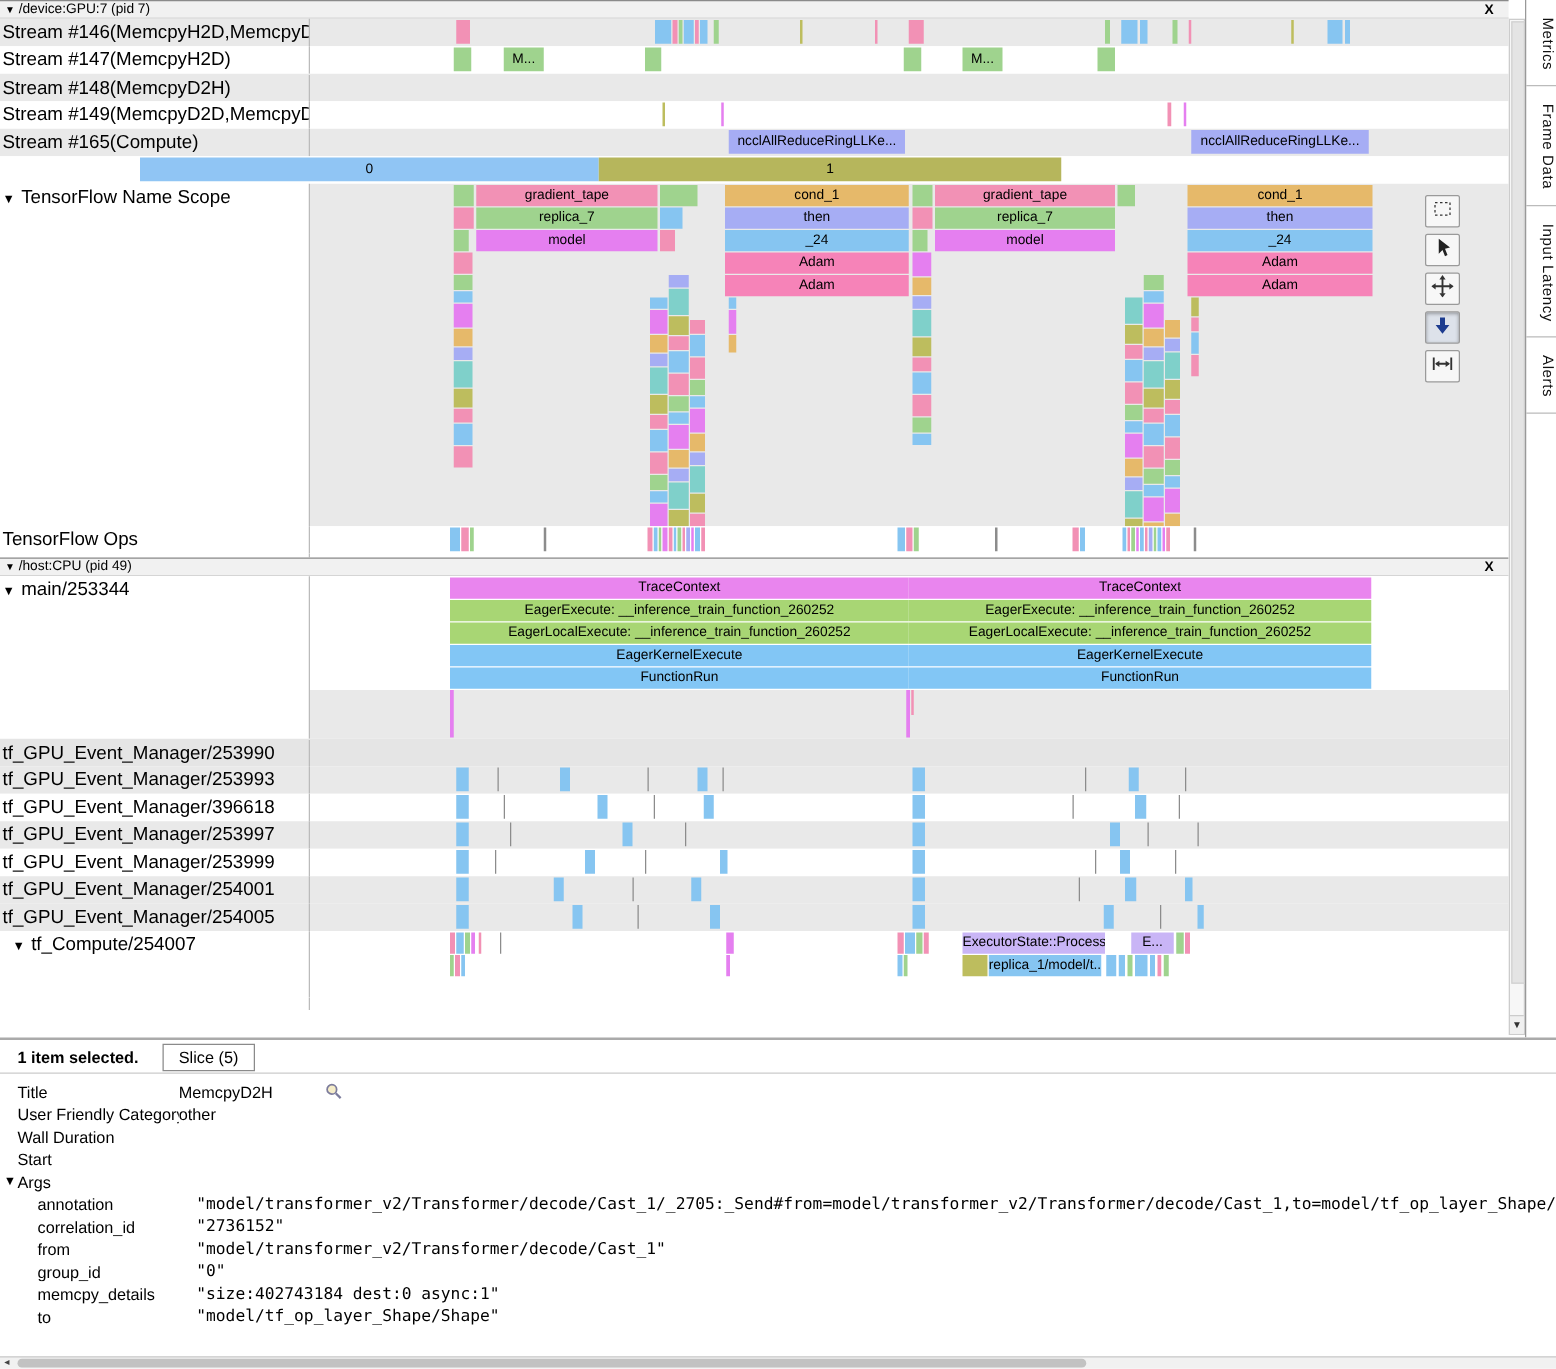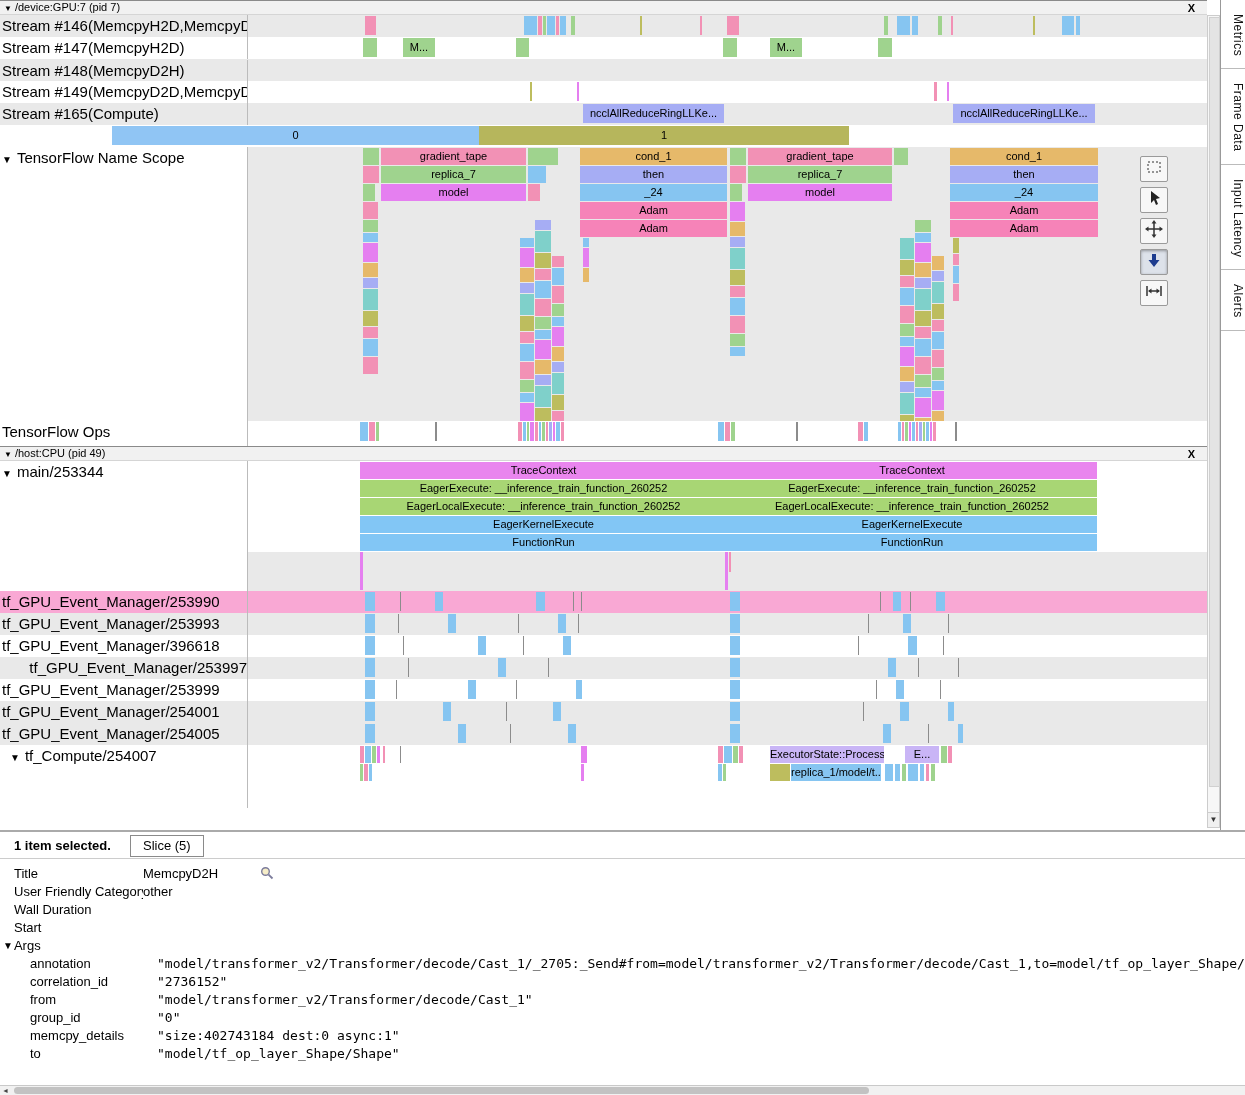--- a/index.html
+++ b/index.html
@@ -314,21 +314,21 @@
           <div class="bar" style="left: 479px; top: 37px; width: 370px; height: 17px; background: rgb(168, 214, 116); line-height: 17px;">EagerLocalExecute: __inference_train_function_260252</div>
           <div class="bar" style="left: 112px; top: 55px; width: 367px; height: 17px; background: rgb(130, 198, 245); line-height: 17px;">EagerKernelExecute</div>
           <div class="bar" style="left: 479px; top: 55px; width: 370px; height: 17px; background: rgb(130, 198, 245); line-height: 17px;">EagerKernelExecute</div>
           <div class="bar" style="left: 112px; top: 73px; width: 367px; height: 17px; background: rgb(130, 198, 245); line-height: 17px;">FunctionRun</div>
           <div class="bar" style="left: 479px; top: 73px; width: 370px; height: 17px; background: rgb(130, 198, 245); line-height: 17px;">FunctionRun</div>
           <div class="bar" style="left: 112px; top: 91px; width: 3px; height: 38px; background: rgb(229, 127, 240);"></div>
           <div class="bar" style="left: 477px; top: 91px; width: 3px; height: 38px; background: rgb(229, 127, 240);"></div>
           <div class="bar" style="left: 481px; top: 91px; width: 2px; height: 20px; background: rgb(242, 145, 181);"></div>
         </div>
       </div>
-      <div class="track-row" style="height: 22px; background: #f9a8d4;">
+      <div class="track-row" style="height: 22px; background: #e5e5e5; align-items: center;">
         <div class="track-label" style="padding-left: 2px;"><span>tf_GPU_Event_Manager/253990</span></div>
         <div class="track-area">
           <div class="bar" style="left: 117px; top: 1px; width: 10px; height: 19px; background: rgb(134, 197, 241);"></div>
           <div class="bar" style="left: 152px; top: 1px; width: 1px; height: 19px; background: rgb(140, 140, 140);"></div>
           <div class="bar" style="left: 187px; top: 1px; width: 8px; height: 19px; background: rgb(134, 197, 241);"></div>
           <div class="bar" style="left: 288px; top: 1px; width: 9px; height: 19px; background: rgb(134, 197, 241);"></div>
           <div class="bar" style="left: 325px; top: 1px; width: 1px; height: 19px; background: rgb(140, 140, 140);"></div>
           <div class="bar" style="left: 333px; top: 1px; width: 1px; height: 19px; background: rgb(140, 140, 140);"></div>
           <div class="bar" style="left: 482px; top: 1px; width: 10px; height: 19px; background: rgb(134, 197, 241);"></div>
           <div class="bar" style="left: 632px; top: 1px; width: 1px; height: 19px; background: rgb(140, 140, 140);"></div>
@@ -359,21 +359,21 @@
           <div class="bar" style="left: 155px; top: 1px; width: 1px; height: 19px; background: rgb(140, 140, 140);"></div>
           <div class="bar" style="left: 230px; top: 1px; width: 8px; height: 19px; background: rgb(134, 197, 241);"></div>
           <div class="bar" style="left: 275px; top: 1px; width: 1px; height: 19px; background: rgb(140, 140, 140);"></div>
           <div class="bar" style="left: 315px; top: 1px; width: 8px; height: 19px; background: rgb(134, 197, 241);"></div>
           <div class="bar" style="left: 482px; top: 1px; width: 10px; height: 19px; background: rgb(134, 197, 241);"></div>
           <div class="bar" style="left: 610px; top: 1px; width: 1px; height: 19px; background: rgb(140, 140, 140);"></div>
           <div class="bar" style="left: 660px; top: 1px; width: 9px; height: 19px; background: rgb(134, 197, 241);"></div>
           <div class="bar" style="left: 695px; top: 1px; width: 1px; height: 19px; background: rgb(140, 140, 140);"></div>
         </div>
       </div>
-      <div class="track-row" style="height: 22px; background: rgb(233, 233, 233); text-align: right;">
+      <div class="track-row" style="height: 22px; background: rgb(233, 233, 233);">
         <div class="track-label" style="padding-left: 2px;"><span>tf_GPU_Event_Manager/253997</span></div>
         <div class="track-area">
           <div class="bar" style="left: 117px; top: 1px; width: 10px; height: 19px; background: rgb(134, 197, 241);"></div>
           <div class="bar" style="left: 160px; top: 1px; width: 1px; height: 19px; background: rgb(140, 140, 140);"></div>
           <div class="bar" style="left: 250px; top: 1px; width: 8px; height: 19px; background: rgb(134, 197, 241);"></div>
           <div class="bar" style="left: 300px; top: 1px; width: 1px; height: 19px; background: rgb(140, 140, 140);"></div>
           <div class="bar" style="left: 482px; top: 1px; width: 10px; height: 19px; background: rgb(134, 197, 241);"></div>
           <div class="bar" style="left: 640px; top: 1px; width: 8px; height: 19px; background: rgb(134, 197, 241);"></div>
           <div class="bar" style="left: 670px; top: 1px; width: 1px; height: 19px; background: rgb(140, 140, 140);"></div>
           <div class="bar" style="left: 710px; top: 1px; width: 1px; height: 19px; background: rgb(140, 140, 140);"></div>

